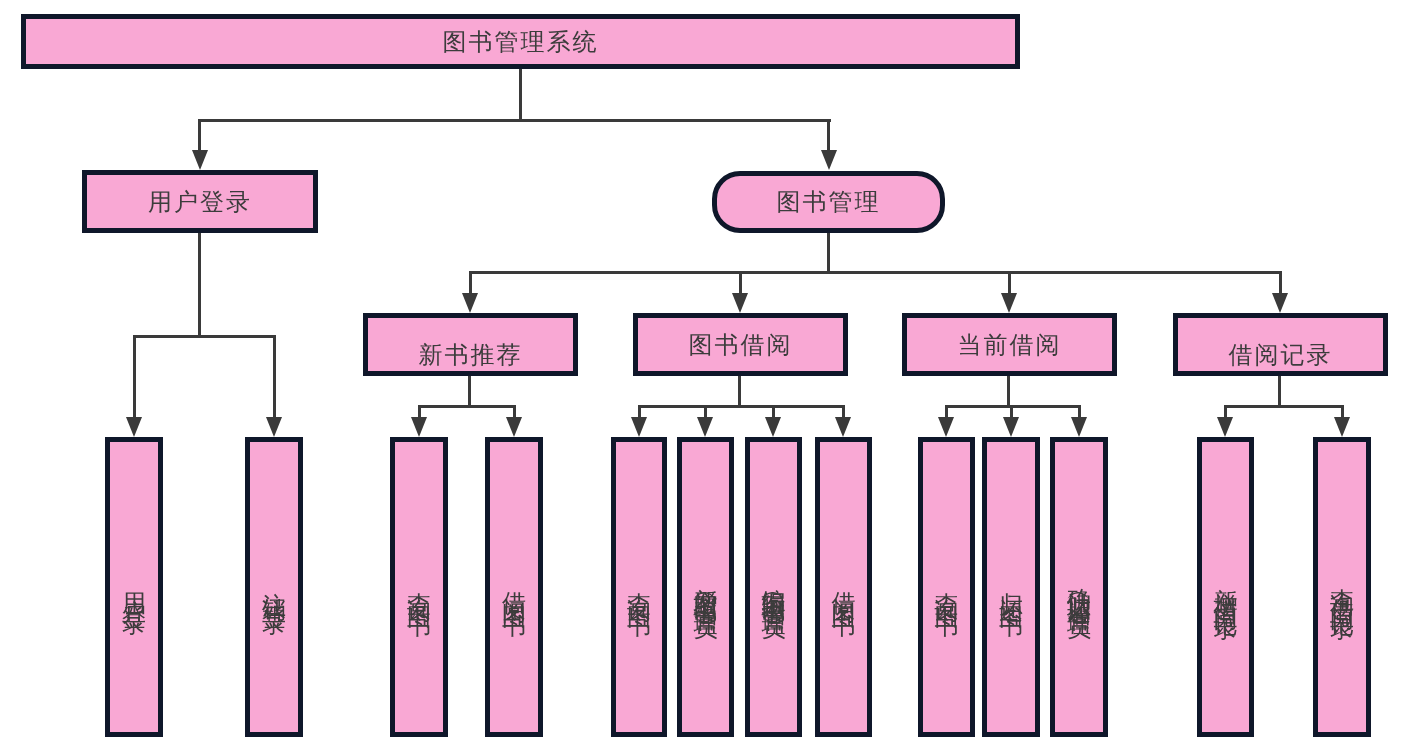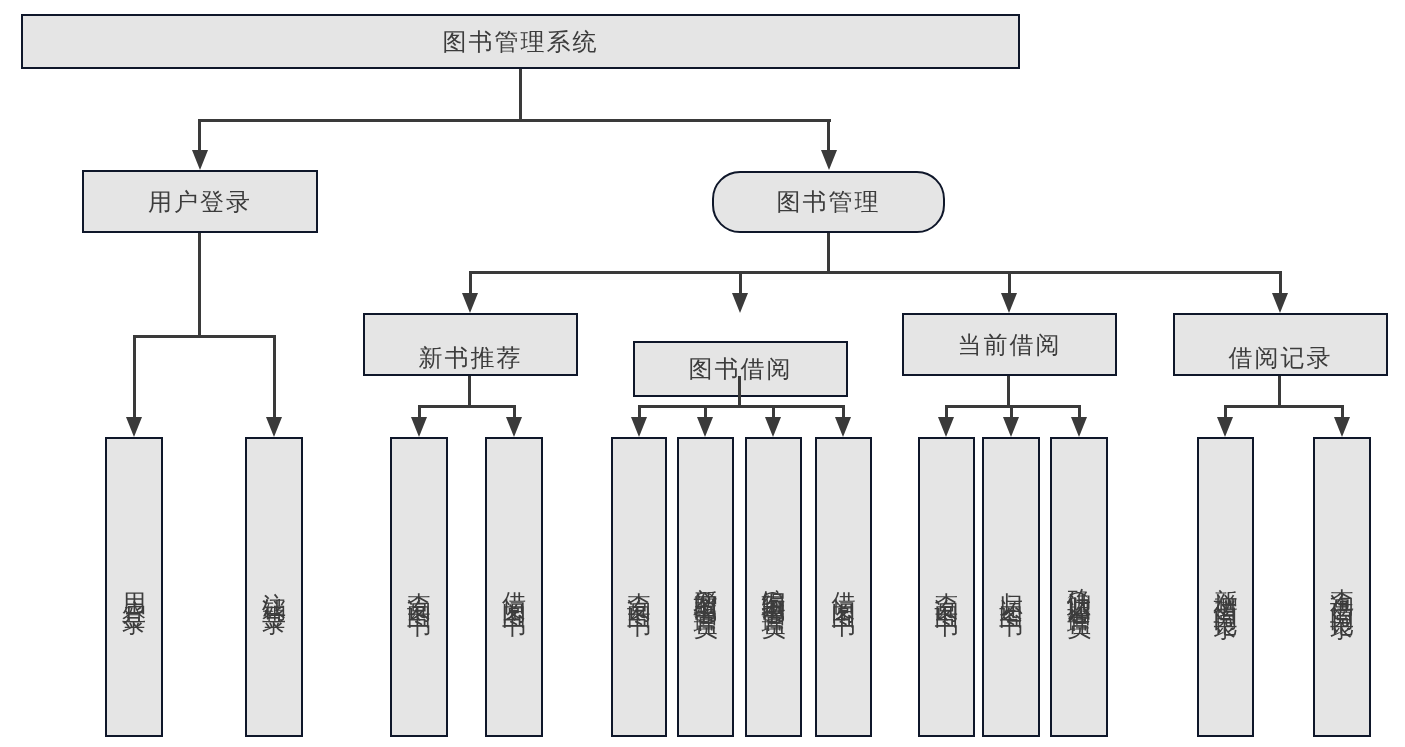--- a/index.html
+++ b/index.html
@@ -5,22 +5,22 @@
   html,body{margin:0;padding:0;background:#ffffff;}
   .stage{
     position:relative;
     width:1405px;height:747px;
     background:#ffffff;
     font-family:"Liberation Sans","DejaVu Sans",sans-serif;
     overflow:hidden;
   }
   .box{
     position:absolute;
-    border:2px solid #0f172a;
-    background:#e5e5e5;
+    border:5px solid #0f172a;
+    background:#f9a8d4;
     box-sizing:border-box;
     display:flex;align-items:center;justify-content:center;
     color:#3c3c3c;
   }
   .h-label{font-size:24px;letter-spacing:2px;white-space:nowrap;}
   .v-label{
     writing-mode:vertical-rl;
     text-orientation:mixed;
     font-size:24px;
     letter-spacing:7px;
@@ -81,21 +81,21 @@
   <div class="vline" style="left:739px;top:271px;height:26px;"></div>
   <div class="arr" style="left:732px;top:293px;"></div>
   <div class="vline" style="left:1008px;top:271px;height:26px;"></div>
   <div class="arr" style="left:1001px;top:293px;"></div>
   <div class="vline" style="left:1279px;top:271px;height:26px;"></div>
   <div class="arr" style="left:1272px;top:293px;"></div>
 
   <div class="box" style="left:363px;top:313px;width:215px;height:63px;align-items:flex-end;">
     <span class="h-label">新书推荐</span>
   </div>
-  <div class="box" style="left:633px;top:313px;width:215px;height:56px;margin-top:28px;">
+  <div class="box" style="left:633px;top:313px;width:215px;height:63px;">
     <span class="h-label">图书借阅</span>
   </div>
   <div class="box" style="left:902px;top:313px;width:215px;height:63px;">
     <span class="h-label">当前借阅</span>
   </div>
   <div class="box" style="left:1173px;top:313px;width:215px;height:63px;align-items:flex-end;">
     <span class="h-label">借阅记录</span>
   </div>
 
   <div class="vline" style="left:468px;top:376px;height:29px;"></div>

